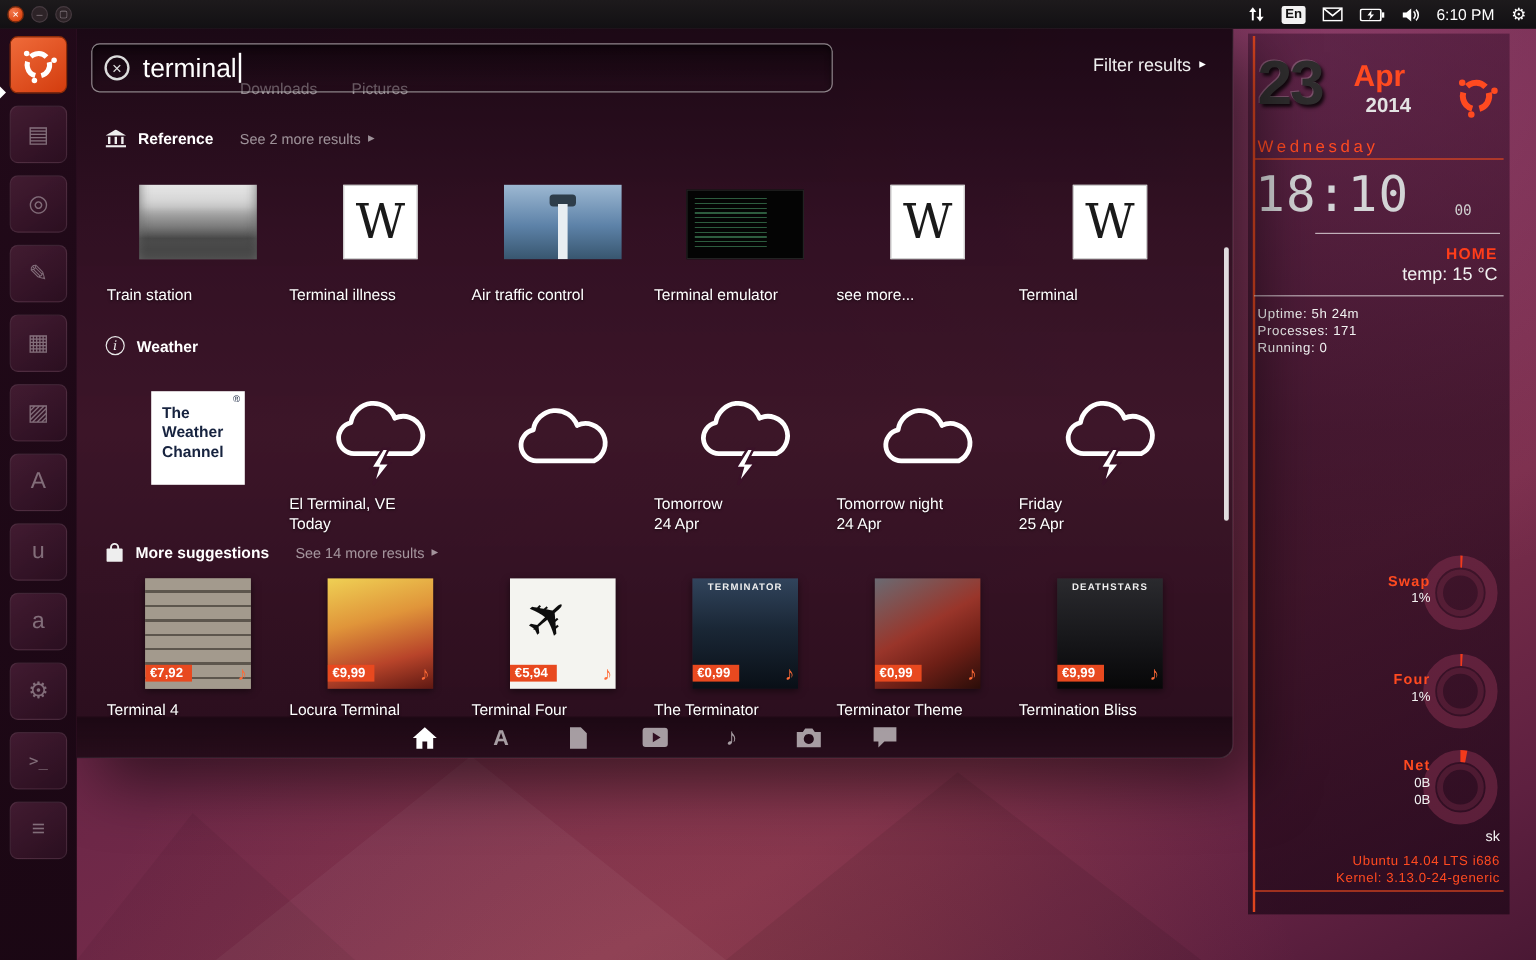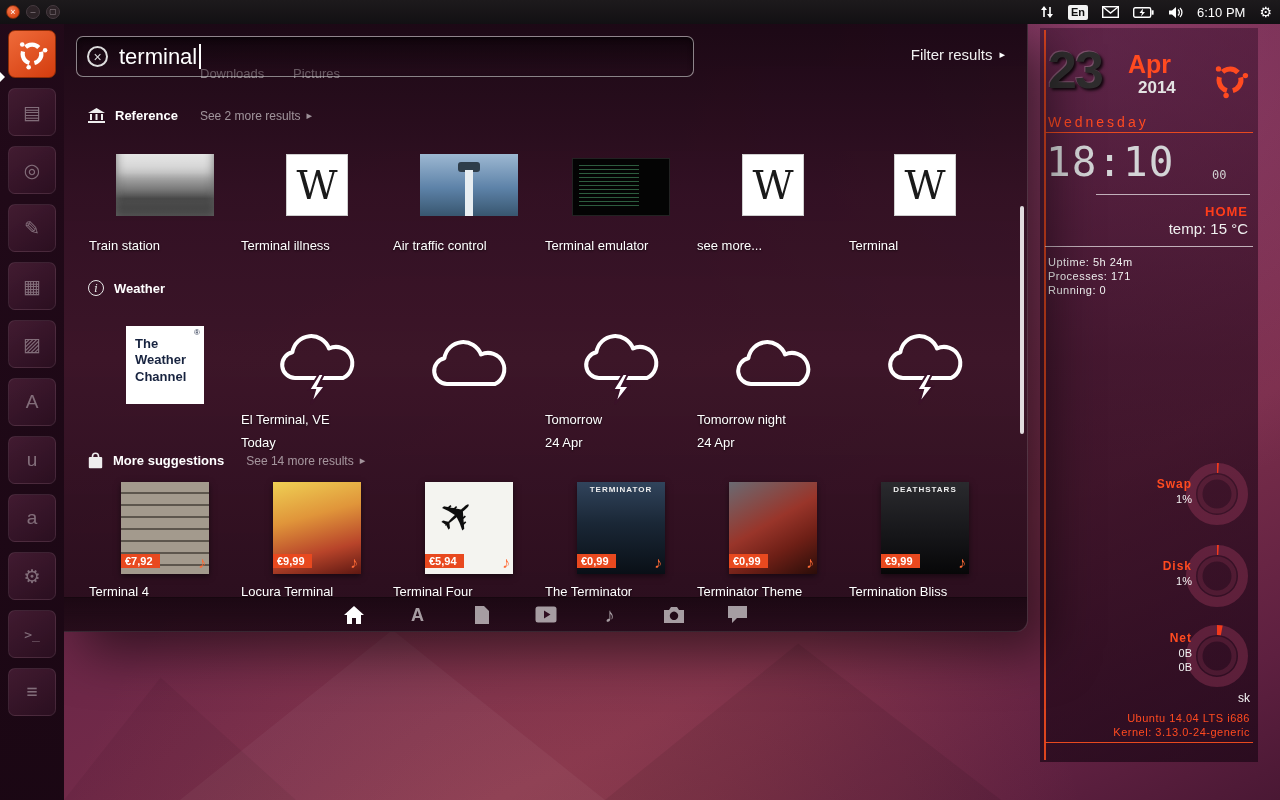--- a/index.html
+++ b/index.html
@@ -76,21 +76,21 @@
   .sec-more { margin-left:12px; font-size:12px; color:rgba(255,255,255,0.55);
     display:flex; align-items:center; gap:6px; }
   .circle-i { width:16px; height:16px; border:1.5px solid #e8e8e8; border-radius:50%;
     color:#e8e8e8; font-size:11px; font-family:"DejaVu Serif",serif; font-style:italic;
     display:flex; align-items:center; justify-content:center; }
 
   .tile { position:absolute; width:152px; text-align:center; }
   .thumb-slot { height:72px; display:flex; align-items:flex-end; justify-content:center; }
   .tile-label { position:absolute; width:152px; font-size:13px; color:#fff;
     text-shadow:0 1px 2px rgba(0,0,0,0.6); }
-  .tile-label .l2 { display:block; margin-top:8px; }
+  .tile-label .l2 { display:block; margin-top:2px; }
 
   .wiki { width:62px; height:62px; background:#fff; display:flex; align-items:center;
     justify-content:center; border:1px solid #cfcfcf; }
   .wiki span { font-family:"DejaVu Serif",serif; font-size:40px; color:#1a1a1a; line-height:1; }
   .ph-train { width:98px; height:62px;
     background:linear-gradient(180deg,#d8d8d8 0%,#b9b9b9 30%,#7e7e7e 55%,#4f4f4f 72%,#8e8e8e 100%);
     box-shadow:inset 0 -14px 10px rgba(30,30,30,0.55), inset 0 18px 8px rgba(255,255,255,0.35); }
   .ph-atc { width:98px; height:62px; position:relative; overflow:hidden;
     background:linear-gradient(180deg,#9db8d2 0%,#5d82a8 55%,#38566f 100%); }
   .ph-atc .tower { position:absolute; left:45px; top:16px; width:8px; height:46px; background:#e8eef2; }
@@ -413,20 +413,22 @@
         </span>
       </div>
   </div>
 
   <span class="tile-label" style="left:177px; top:388px">
     <span>El Terminal, VE</span><span class="l2">Today</span></span>
   <span class="tile-label" style="left:481px; top:388px">
     <span>Tomorrow</span><span class="l2">24 Apr</span></span>
   <span class="tile-label" style="left:633px; top:388px">
     <span>Tomorrow night</span><span class="l2">24 Apr</span></span>
+  <span class="tile-label" style="left:785px; top:388px">
+    <span>Friday</span><span class="l2">25 Apr</span></span>
 
   <div class="sec-head" style="top:428px">
     <svg width="15" height="17" viewBox="0 0 15 17">
       <rect x="0.8" y="5" width="13.4" height="11.2" rx="1" fill="#eee"></rect>
       <path d="M4.5 7 V4.2 a3 3 0 0 1 6 0 V7" fill="none" stroke="#eee" stroke-width="1.6"></path>
     </svg>
     <span class="sec-title">More suggestions</span>
     <span class="sec-more">
       <span>See 14 more results</span>
       <span class="tri dim">▸</span>
@@ -565,21 +567,21 @@
       <div class="g-val">1%</div>
       </div>
     <svg class="ring" width="66" height="66" viewBox="0 0 66 66">
       <circle class="ring-bg" cx="33" cy="33" r="26"></circle>
       <circle class="ring-bg2" cx="33" cy="33" r="17"></circle>
       <circle class="arc" cx="33" cy="33" r="26" transform="rotate(-90 33 33)" stroke-dasharray="1.6336281798666925 163.36281798666926"></circle>
     </svg>
   </div>
   <div class="gauge" style="top:515px">
     <div class="g-label">
-        <div class="g-name">Disk</div>
+        <div class="g-name">Four</div>
       <div class="g-val">1%</div>
       </div>
     <svg class="ring" width="66" height="66" viewBox="0 0 66 66">
       <circle class="ring-bg" cx="33" cy="33" r="26"></circle>
       <circle class="ring-bg2" cx="33" cy="33" r="17"></circle>
       <circle class="arc" cx="33" cy="33" r="26" transform="rotate(-90 33 33)" stroke-dasharray="1.6336281798666925 163.36281798666926"></circle>
     </svg>
   </div>
   <div class="gauge" style="top:595px">
     <div class="g-label" style="top:8px">

